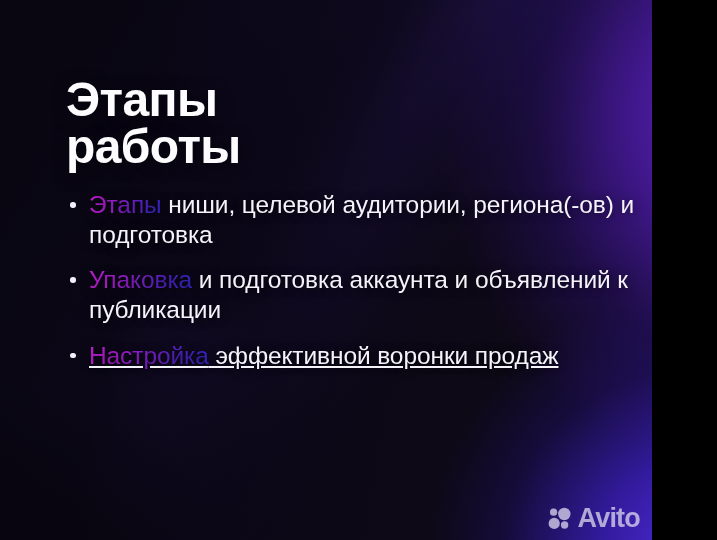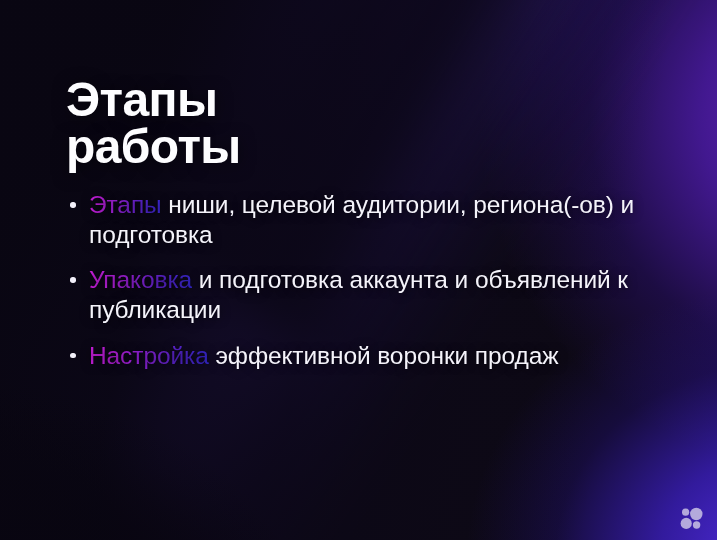--- a/index.html
+++ b/index.html
@@ -3,21 +3,21 @@
 <meta charset="utf-8">
 <title>Этапы работы</title>
 <style>
   html, body {
     margin: 0;
     padding: 0;
     background: #000;
   }
   #slide {
     position: relative;
-    width: 717px;
+    width: 652px;
     height: 540px;
     overflow: hidden;
     background: #0e0a18;
     font-family: "Liberation Sans", "DejaVu Sans", sans-serif;
     -webkit-font-smoothing: antialiased;
   }
 
   
   .bg-base {
     position: absolute;
@@ -146,21 +146,21 @@
     position: relative;
     padding-left: 25px;
     margin-bottom: 15px;
     color: #f4f3fa;
     font-size: 24.5px;
     font-weight: 400;
     line-height: 1.23;
     letter-spacing: -0.1px;
     text-shadow: 0 1px 10px rgba(0, 0, 0, 0.6);
   }
-  .bullet:last-child { margin-bottom: 6px; }
+  .bullet:last-child { margin-bottom: 6px; text-decoration: underline; }
   .bullet .dot {
     position: absolute;
     left: 6px;
     top: 12px;
     width: 5.5px;
     height: 5.5px;
     border-radius: 50%;
     background: #f2f0fa;
   }
   .bullet .lead {
@@ -242,16 +242,17 @@
 
     </ul>
 
     <div class="avito">
       <svg class="avito-mark" viewBox="0 0 26 26">
         <circle cx="17.3" cy="8.0" r="6.2" fill="#d3cde9"></circle>
         <circle cx="7.2" cy="17.4" r="5.6" fill="#d3cde9"></circle>
         <circle cx="6.6" cy="6.2" r="3.6" fill="#d3cde9"></circle>
         <circle cx="17.6" cy="19.0" r="3.7" fill="#d3cde9"></circle>
       </svg>
+      <span class="avito-word">Avito</span>
     </div>
 
   </div>
 </div>
 
 </body></html>

